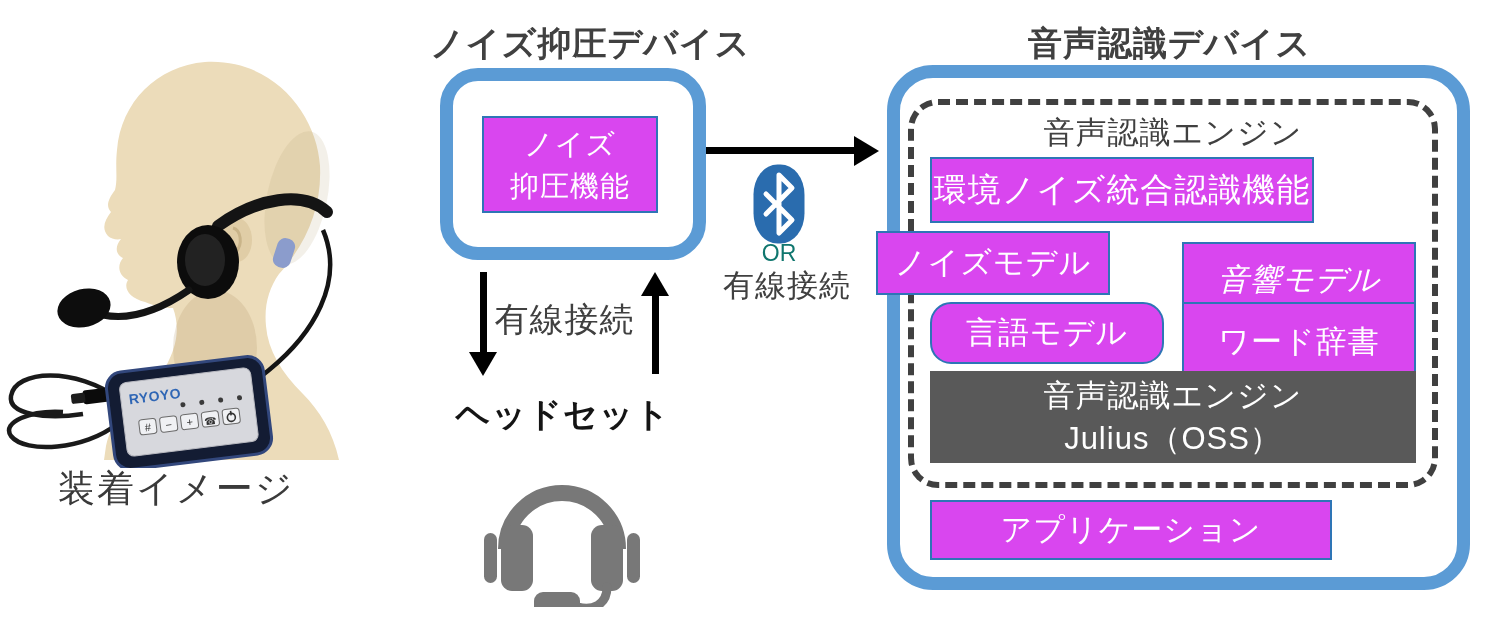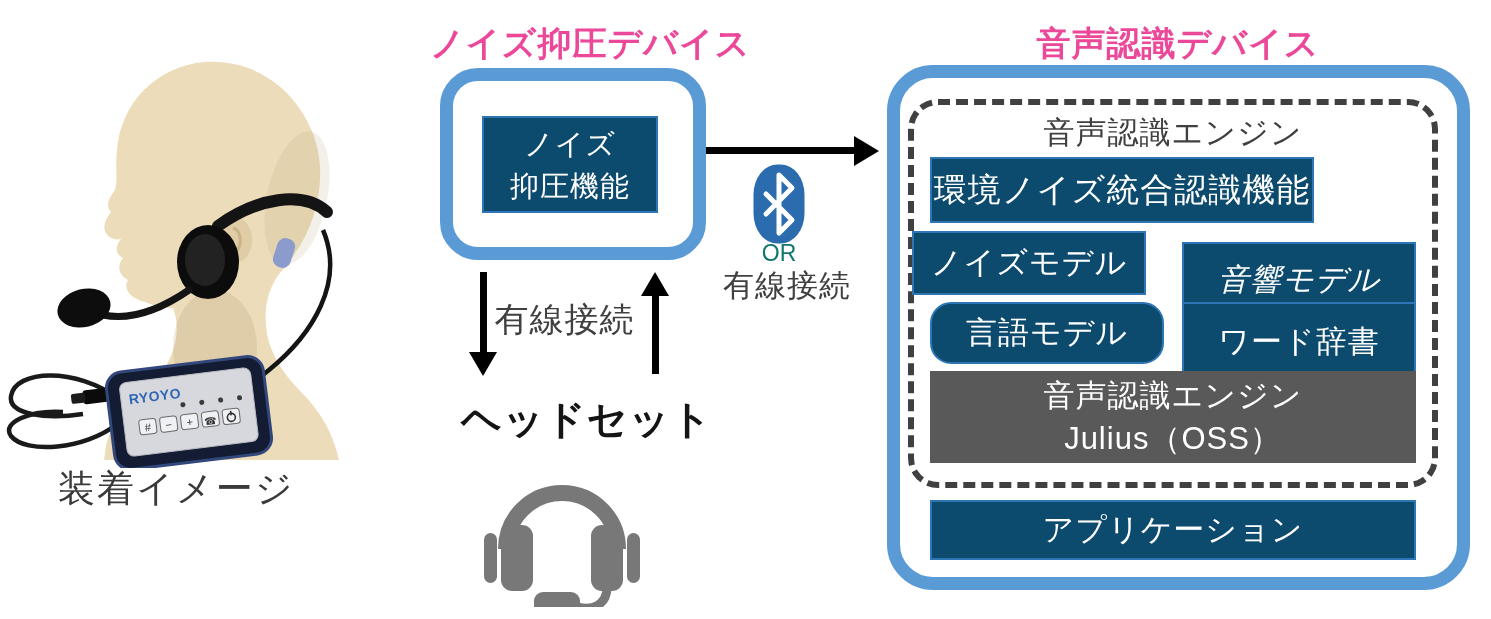--- a/index.html
+++ b/index.html
@@ -2,46 +2,46 @@
 <html><head>
 <meta charset="utf-8">
 <style>
   html,body{margin:0;padding:0;background:#fff;}
   #stage{
     position:relative;width:1491px;height:619px;background:#ffffff;overflow:hidden;
     font-family:"Liberation Sans","DejaVu Sans",sans-serif;
   }
   .abs{position:absolute;}
   .title{
-    font-size:34px;font-weight:bold;color:#ec4899;text-align:center;
+    font-size:34px;font-weight:bold;color:#404040;text-align:left;
     letter-spacing:1px;white-space:nowrap;
   }
   .bluebox{
-    position:absolute;background:#0c4a6e;border:2px solid #2E75B6;box-sizing:border-box;
+    position:absolute;background:#d946ef;border:2px solid #2E75B6;box-sizing:border-box;
     color:#ffffff;display:flex;align-items:center;justify-content:center;
     font-size:31px;letter-spacing:1px;white-space:nowrap;
   }
   .darkbox{
     position:absolute;background:#595959;box-sizing:border-box;color:#ffffff;
     display:flex;flex-direction:column;align-items:center;justify-content:center;
     font-size:31px;line-height:43px;letter-spacing:1px;white-space:nowrap;
   }
   .rounded-frame{
     position:absolute;border:13px solid #5B9BD5;background:#ffffff;box-sizing:border-box;
   }
   .dotted-frame{
     position:absolute;border:6px dashed #404040;border-radius:30px;box-sizing:border-box;
   }
   .arr-line-h{position:absolute;height:7px;background:#000;}
   .arr-line-v{position:absolute;width:7px;background:#000;}
   .arr-head-right{position:absolute;width:0;height:0;border-top:15px solid transparent;border-bottom:15px solid transparent;border-left:25px solid #000;}
   .arr-head-down{position:absolute;width:0;height:0;border-left:14px solid transparent;border-right:14px solid transparent;border-top:24px solid #000;}
   .arr-head-up{position:absolute;width:0;height:0;border-left:14px solid transparent;border-right:14px solid transparent;border-bottom:24px solid #000;}
   .caption{font-size:37px;color:#3a3a3a;text-align:left;letter-spacing:2px;white-space:nowrap;}
-  .hs-label{font-size:40px;font-weight:bold;color:#141414;text-align:center;letter-spacing:1px;white-space:nowrap;margin-left:8px;}
+  .hs-label{font-size:34px;font-weight:bold;color:#141414;text-align:center;letter-spacing:1px;white-space:nowrap;}
   .or-label{font-size:23px;color:#0f766e;text-align:center;}
   .wired-label{font-size:33px;color:#404040;text-align:center;letter-spacing:1px;white-space:nowrap;}
   .engine-label{font-size:31px;color:#404040;text-align:center;letter-spacing:1px;white-space:nowrap;}
   .two-line{flex-direction:column;line-height:42px;}
 </style>
 </head>
 <body>
 
 <div id="stage">
 
@@ -144,26 +144,26 @@
   <div class="abs title" style="left:1028px;top:21px;width:300px;">音声認識デバイス</div>
 
   <div class="rounded-frame" style="left:887px;top:65px;width:583px;height:525px;border-radius:46px;"></div>
 
   <div class="dotted-frame" style="left:908px;top:99px;width:530px;height:389px;"></div>
 
   <div class="abs engine-label" style="left:908px;top:112px;width:530px;">音声認識エンジン</div>
 
   <div class="bluebox" style="left:930px;top:157px;width:384px;height:66px;font-size:33px;">環境ノイズ統合認識機能</div>
 
-  <div class="bluebox" style="left:912px;top:231px;width:234px;height:64px;">ノイズモデル</div>
+  <div class="bluebox" style="left:876px;top:231px;width:234px;height:64px;">ノイズモデル</div>
   <div class="bluebox" style="left:1182px;top:242px;width:234px;height:76px;font-style:italic;">音響モデル</div>
 
   <div class="bluebox" style="left:930px;top:302px;width:234px;height:62px;border-radius:21px;">言語モデル</div>
   <div class="bluebox" style="left:1182px;top:302px;width:234px;height:80px;">ワード辞書</div>
 
   <div class="darkbox" style="left:930px;top:371px;width:486px;height:92px;">
     <span>音声認識エンジン</span>
     <span>Julius（OSS）</span>
   </div>
 
-  <div class="bluebox" style="left:930px;top:500px;width:486px;height:60px;">アプリケーション</div>
+  <div class="bluebox" style="left:930px;top:500px;width:402px;height:60px;">アプリケーション</div>
 
 </div>
 
 </body></html>

